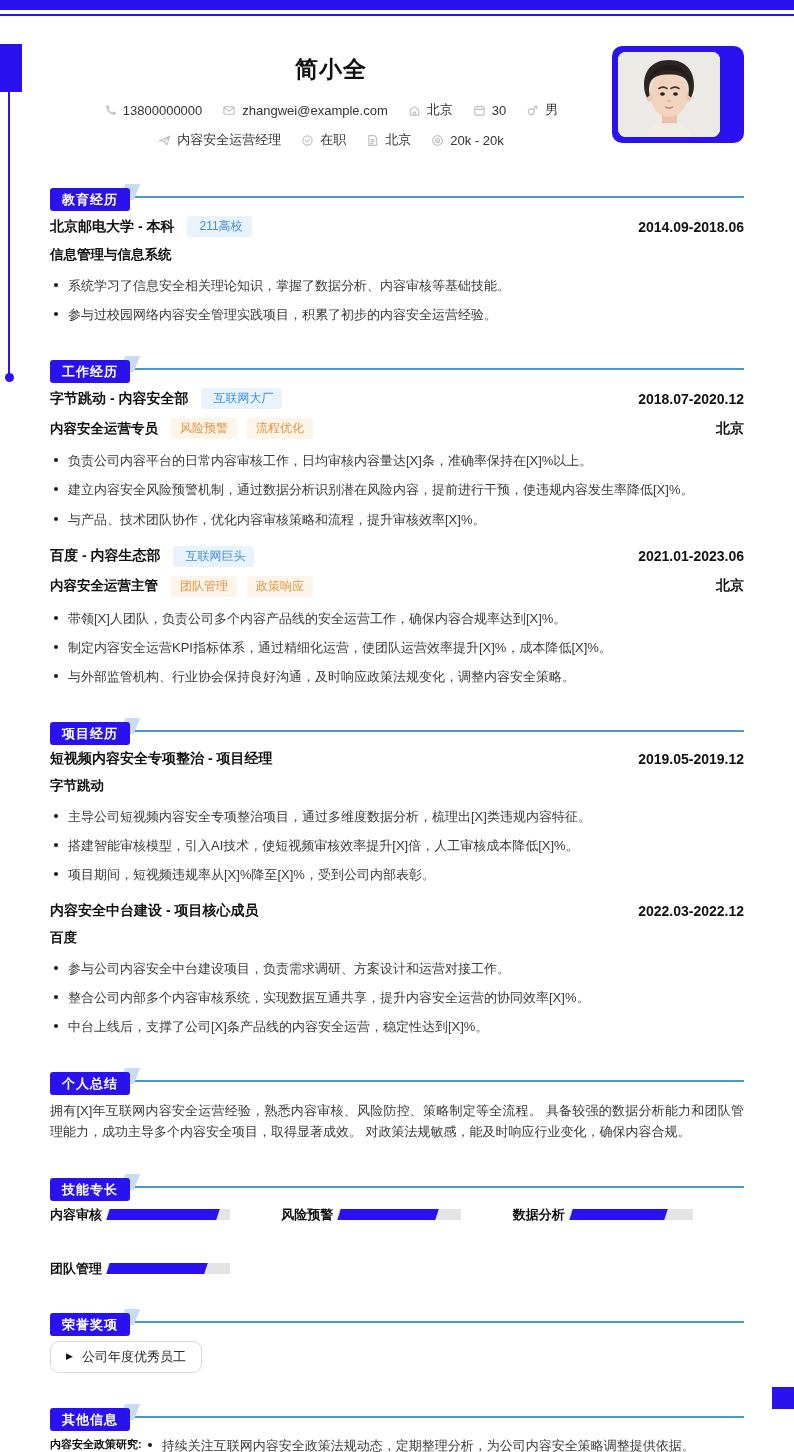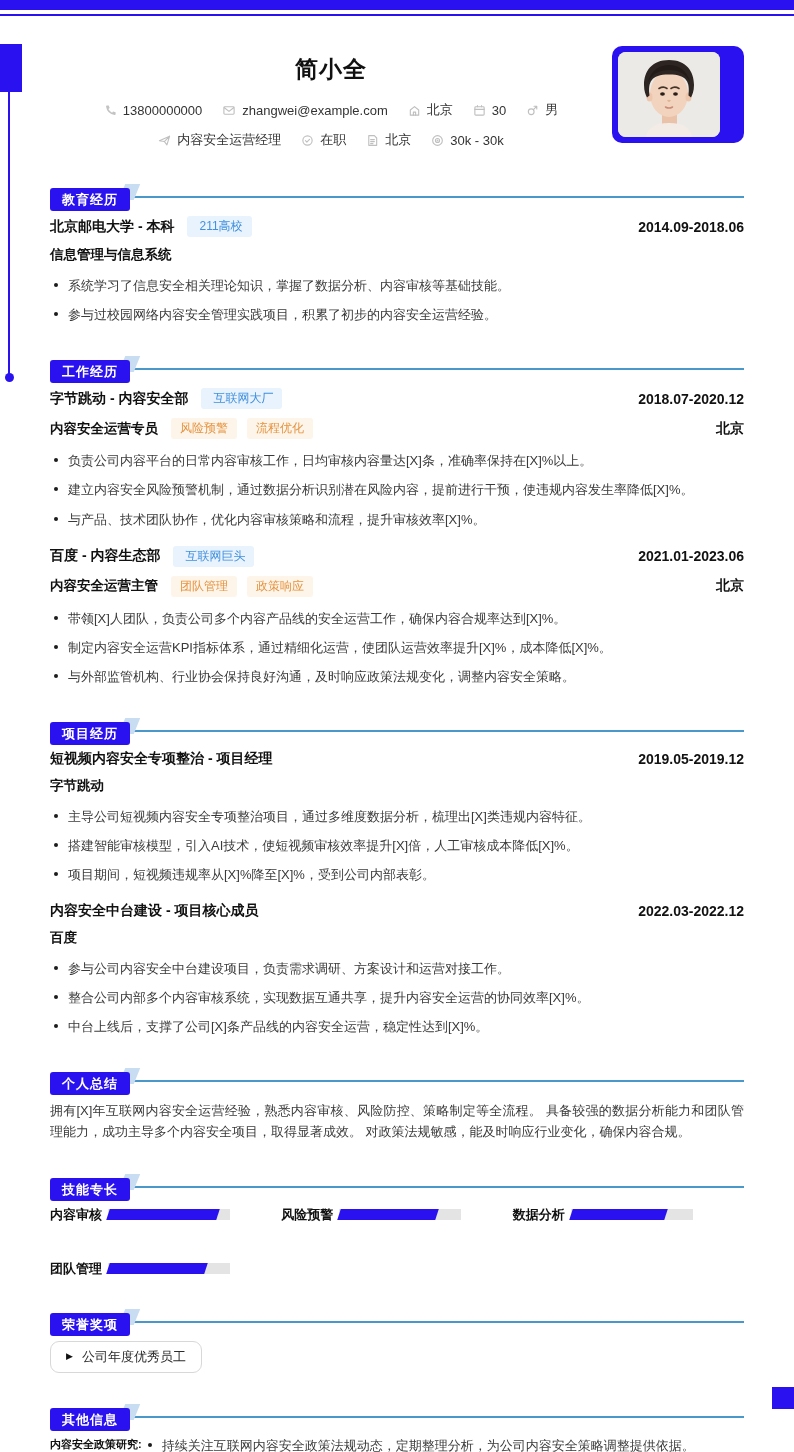--- a/index.html
+++ b/index.html
@@ -174,21 +174,21 @@
           <span>北京</span>
         </span>
         <span class="c-item">
           <svg width="13" height="13" viewBox="0 0 14 14">
               <g class="icon-g">
                 <circle cx="7" cy="7" r="5.2"></circle>
                 <circle cx="7" cy="7" r="2.2"></circle>
               </g>
               <circle class="icon-f" cx="7" cy="7" r="1"></circle>
             </svg>
-          <span>30k - 30k</span>
+          <span>20k - 20k</span>
         </span>
       </div>
     </div>
 
     <div class="photo-frame">
       <div class="photo">
         <svg width="102" height="85" viewBox="0 0 102 85">
           <rect width="102" height="85" fill="#eceae7"></rect>
           <rect x="44" y="56" width="15" height="18" fill="#e9c2a9"></rect>
           <path d="M28 85c2-10 10-14 23-14s21 4 23 14z" fill="#f3ece6"></path>

